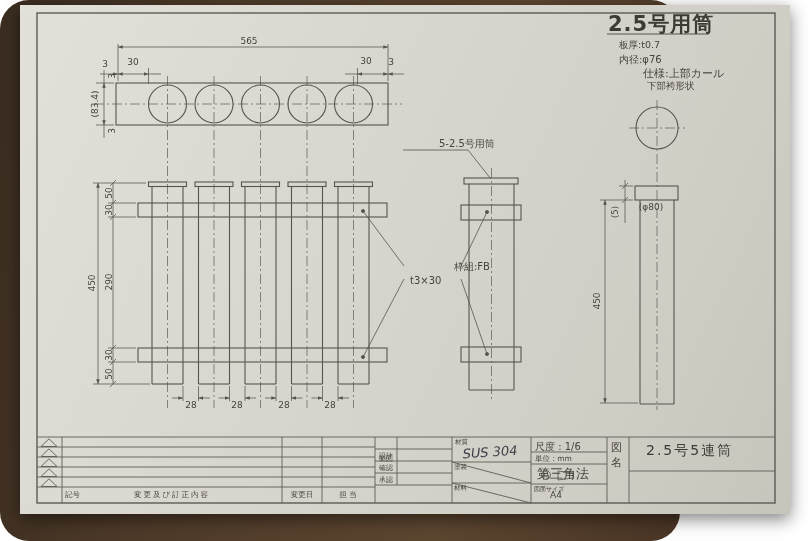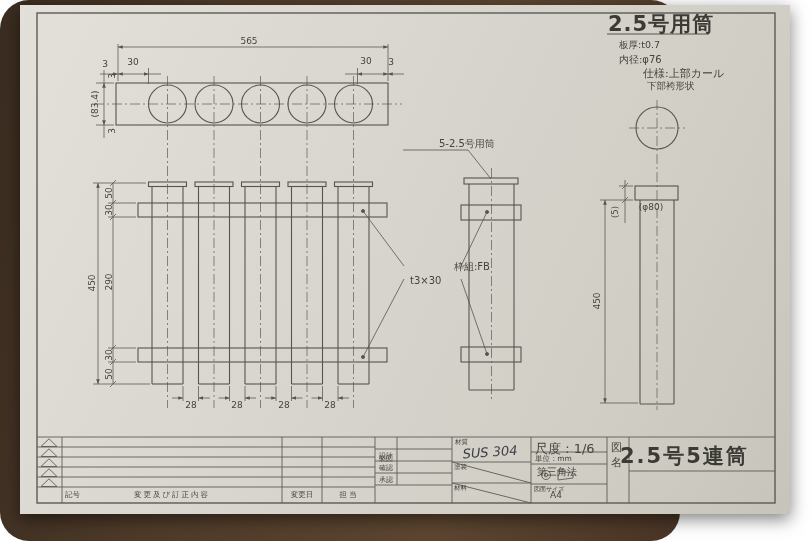--- a/index.html
+++ b/index.html
@@ -247,25 +247,25 @@
   <div class="r" style="left:597px;top:301px;">450</div>
 
   <div class="c" style="left:386px;top:443.5px;font-size:7px;margin-top:15px;">製図</div>
   <div class="c" style="left:386px;top:455.5px;font-size:7px;">設計</div>
   <div class="c" style="left:386px;top:467.5px;font-size:7px;">確認</div>
   <div class="c" style="left:386px;top:479.5px;font-size:7px;">承認</div>
   <div class="l" style="left:455px;top:438px;font-size:6.5px;">材質</div>
   <div class="c hand" style="left:490px;top:452px;font-size:13px;">SUS 304</div>
   <div class="l" style="left:454px;top:463px;font-size:6.5px;">塗装</div>
   <div class="l" style="left:454px;top:484px;font-size:6.5px;">材料</div>
-  <div class="l" style="left:535px;top:440px;font-size:13px;text-align:right;">尺度 : 1/6</div>
+  <div class="l" style="left:535px;top:440px;font-size:10px;text-align:right;">尺度 : 1/6</div>
   <div class="l" style="left:535px;top:454px;font-size:7.5px;">単位 : mm</div>
-  <div class="l" style="left:537px;top:465px;font-size:10px;">第三角法</div>
+  <div class="l" style="left:537px;top:465px;font-size:13px;">第三角法</div>
   <div class="l" style="left:534px;top:485px;font-size:6px;">図面サイズ</div>
   <div class="c" style="left:556px;top:495px;font-size:9px;">A4</div>
   <div class="l" style="left:611px;top:441px;font-size:11px;width:14px;line-height:1.35;white-space:normal;">図名</div>
-  <div class="l" style="left:620px;top:442px;font-size:21px;letter-spacing:2px;color:#3c3a35;font-weight:bold;">2.5号5連筒</div>
+  <div class="l" style="left:646px;top:442px;font-size:14px;letter-spacing:2px;color:#3c3a35;">2.5号5連筒</div>
 
   <div class="c" style="left:49px;top:495px;font-size:7.5px;padding-left:47px;">記号</div>
   <div class="c" style="left:172px;top:495px;font-size:7.5px;letter-spacing:2px;font-family:Liberation Serif, serif;">変更及び訂正内容</div>
   <div class="c" style="left:302px;top:495px;font-size:7.5px;">変更日</div>
   <div class="c" style="left:348px;top:495px;font-size:7.5px;">担 当</div>
 </div>
 
 </body></html>

